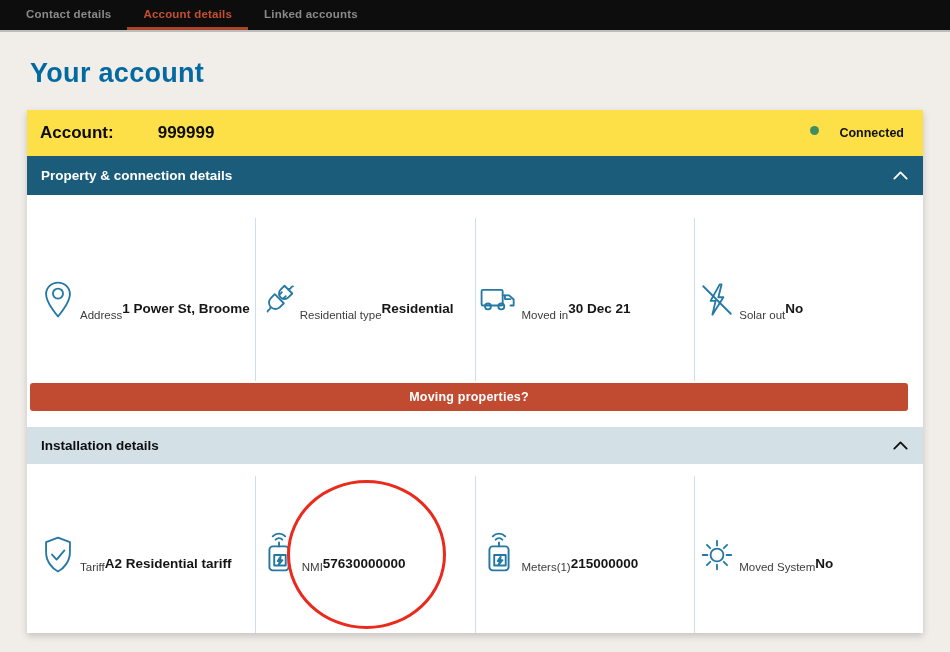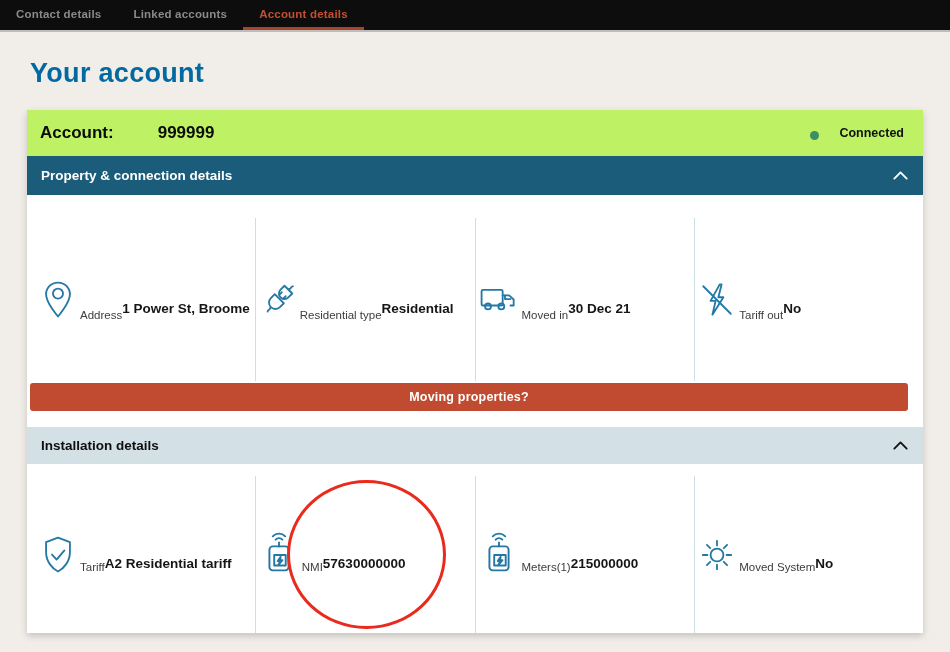--- a/index.html
+++ b/index.html
@@ -7,45 +7,45 @@
   body {
     width:950px; height:652px;
     font-family:"Liberation Sans", sans-serif;
     background:#f1ede9;
     position:relative;
     overflow:hidden;
   }
   
   .topnav{
     height:32px; background:#0d0d0d;
-    display:flex; align-items:stretch; padding-left:0;
+    display:flex; align-items:stretch; padding-left:10px;
     border-bottom:2px solid #bcbcbc;
   }
   .tab{
     display:flex; align-items:center;
     padding:0 16px; font-size:11.5px; font-weight:bold;
     color:#8a8a8a; letter-spacing:.2px; cursor:pointer;
     border-bottom:3px solid transparent;
   }
   .tab.active{ color:#c4502f; border-bottom-color:#a94429; }
   
   .page{ padding:0 27px; }
   .page-title{
     font-size:27px; font-weight:bold; color:#0369a1;
     margin:26px 0 21px 3px; letter-spacing:.3px;
   }
   .card{ background:#fff; box-shadow:0 3px 7px rgba(0,0,0,.18); }
   
   .account-bar{
-    height:46px; background:#bef264;
+    height:46px; background:#fde047;
     display:flex; align-items:center; padding:0 13px;
   }
   .account-label,.account-number{ font-size:17px; font-weight:bold; color:#0b0b0b; }
   .account-number{ margin-left:44px; }
-  .status{ margin-left:auto; display:flex; align-items:flex-end; gap:20px;
+  .status{ margin-left:auto; display:flex; align-items:flex-start; gap:20px;
            font-size:12.5px; font-weight:bold; color:#101010; padding-right:6px; }
   .dot{ width:9px; height:9px; border-radius:50%; background:#3e8e63; }
   
   .sec-header{
     display:flex; align-items:center; justify-content:space-between;
     padding:0 14px; font-size:13.5px; font-weight:bold; cursor:pointer;
   }
   .sec-header.dark{ height:39px; background:#1b5c7b; color:#ffffff;gap:12px; }
   .sec-header.light{ height:37px; background:#d3e0e6; color:#0e0e0e; }
   .chev{ display:block; }
@@ -73,22 +73,22 @@
     border:3px solid #e92a1c; border-radius:50%;
     pointer-events:none; z-index:5;
   }
   svg.ic{ stroke:#2478a4; fill:none; stroke-width:2; stroke-linecap:round; stroke-linejoin:round; }
 </style>
 </head>
 <body>
 
 <nav class="topnav">
   <div class="tab">Contact details</div>
+  <div class="tab active">Account details</div>
   <div class="tab">Linked accounts</div>
-  <div class="tab active">Account details</div>
 </nav>
 
 <div class="page">
   <h1 class="page-title">Your account</h1>
 
   <div class="card">
 
     <div class="account-bar">
       <span class="account-label">Account:</span>
       <span class="account-number">999999</span>
@@ -146,21 +146,21 @@
         <span class="stat-label">Moved in</span>
         <span class="stat-value">30 Dec 21</span>
       </div>
       <div class="col">
         <span class="icon-wrap">
           <svg class="ic" width="44" height="44" viewBox="0 0 48 48">
             <path d="M27 7 17 25h5.5L19 40 31 21h-5.5L29 7z"></path>
             <path d="M9 9 39 39"></path>
           </svg>
         </span>
-        <span class="stat-label">Tariff out</span>
+        <span class="stat-label">Solar out</span>
         <span class="stat-value">No</span>
       </div>
     </div>
 
     <button class="move-btn">Moving properties?</button>
 
     <div class="sec-header light">
       <span>Installation details</span>
       <span>
         <svg class="chev" width="17" height="11" viewBox="0 0 22 14">

